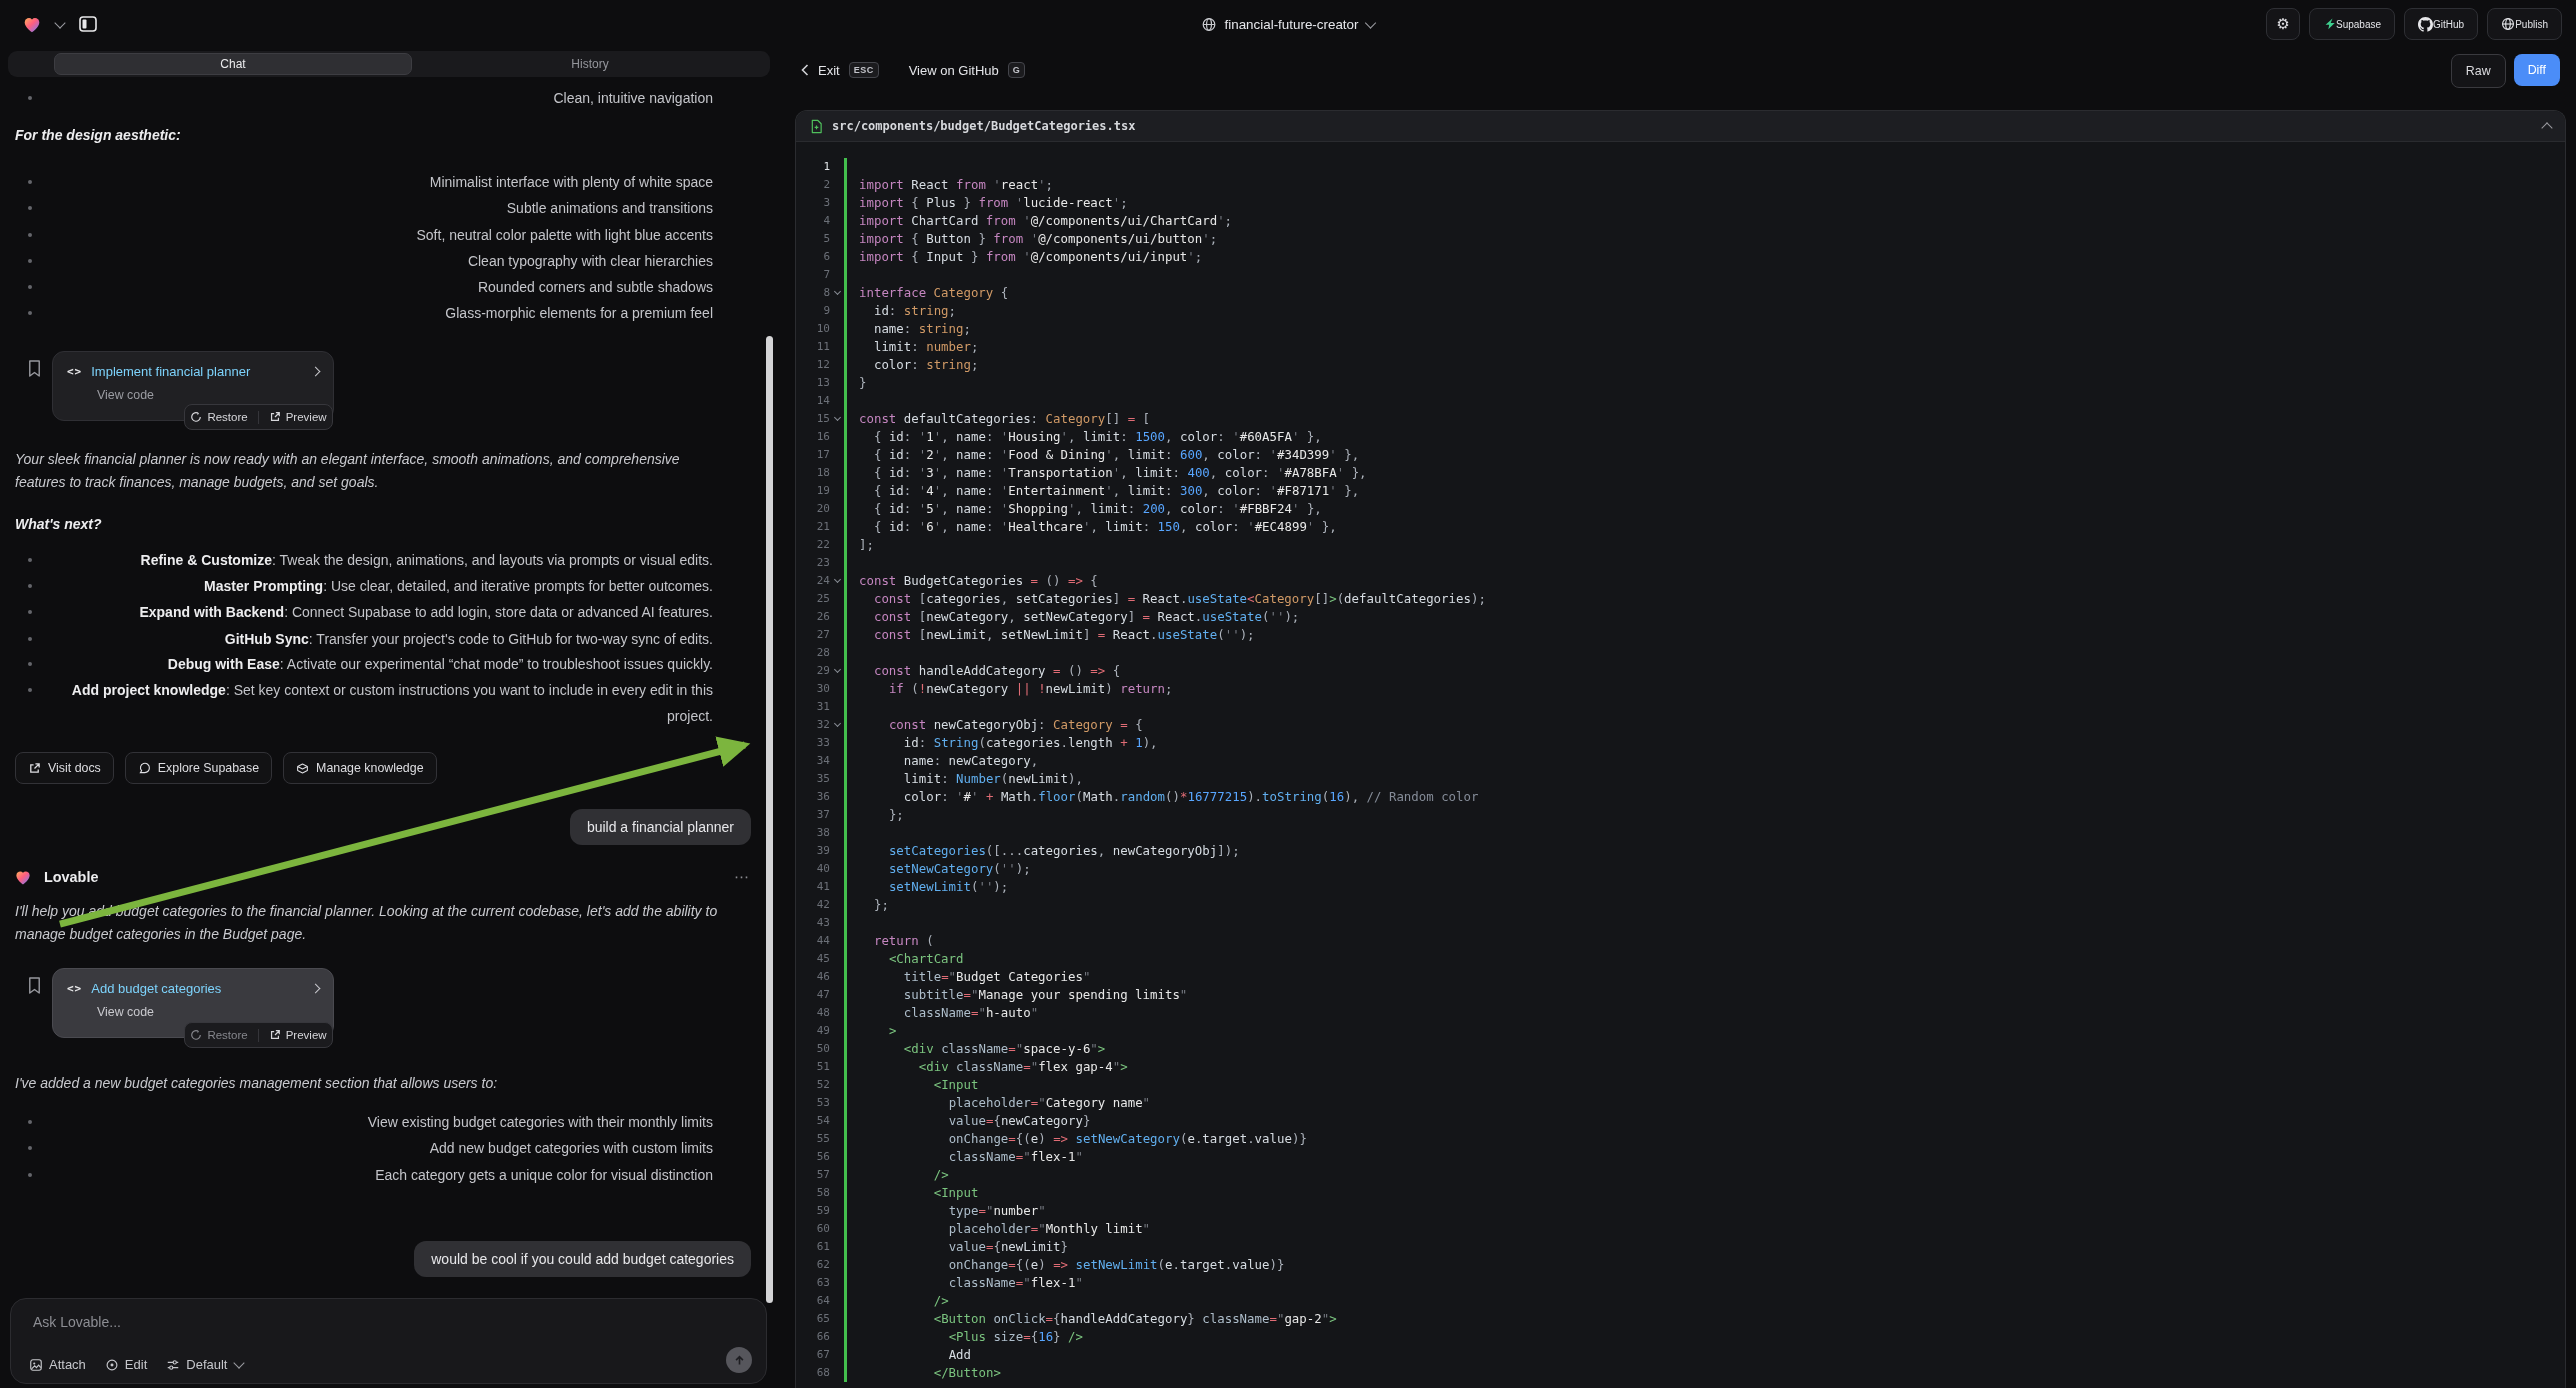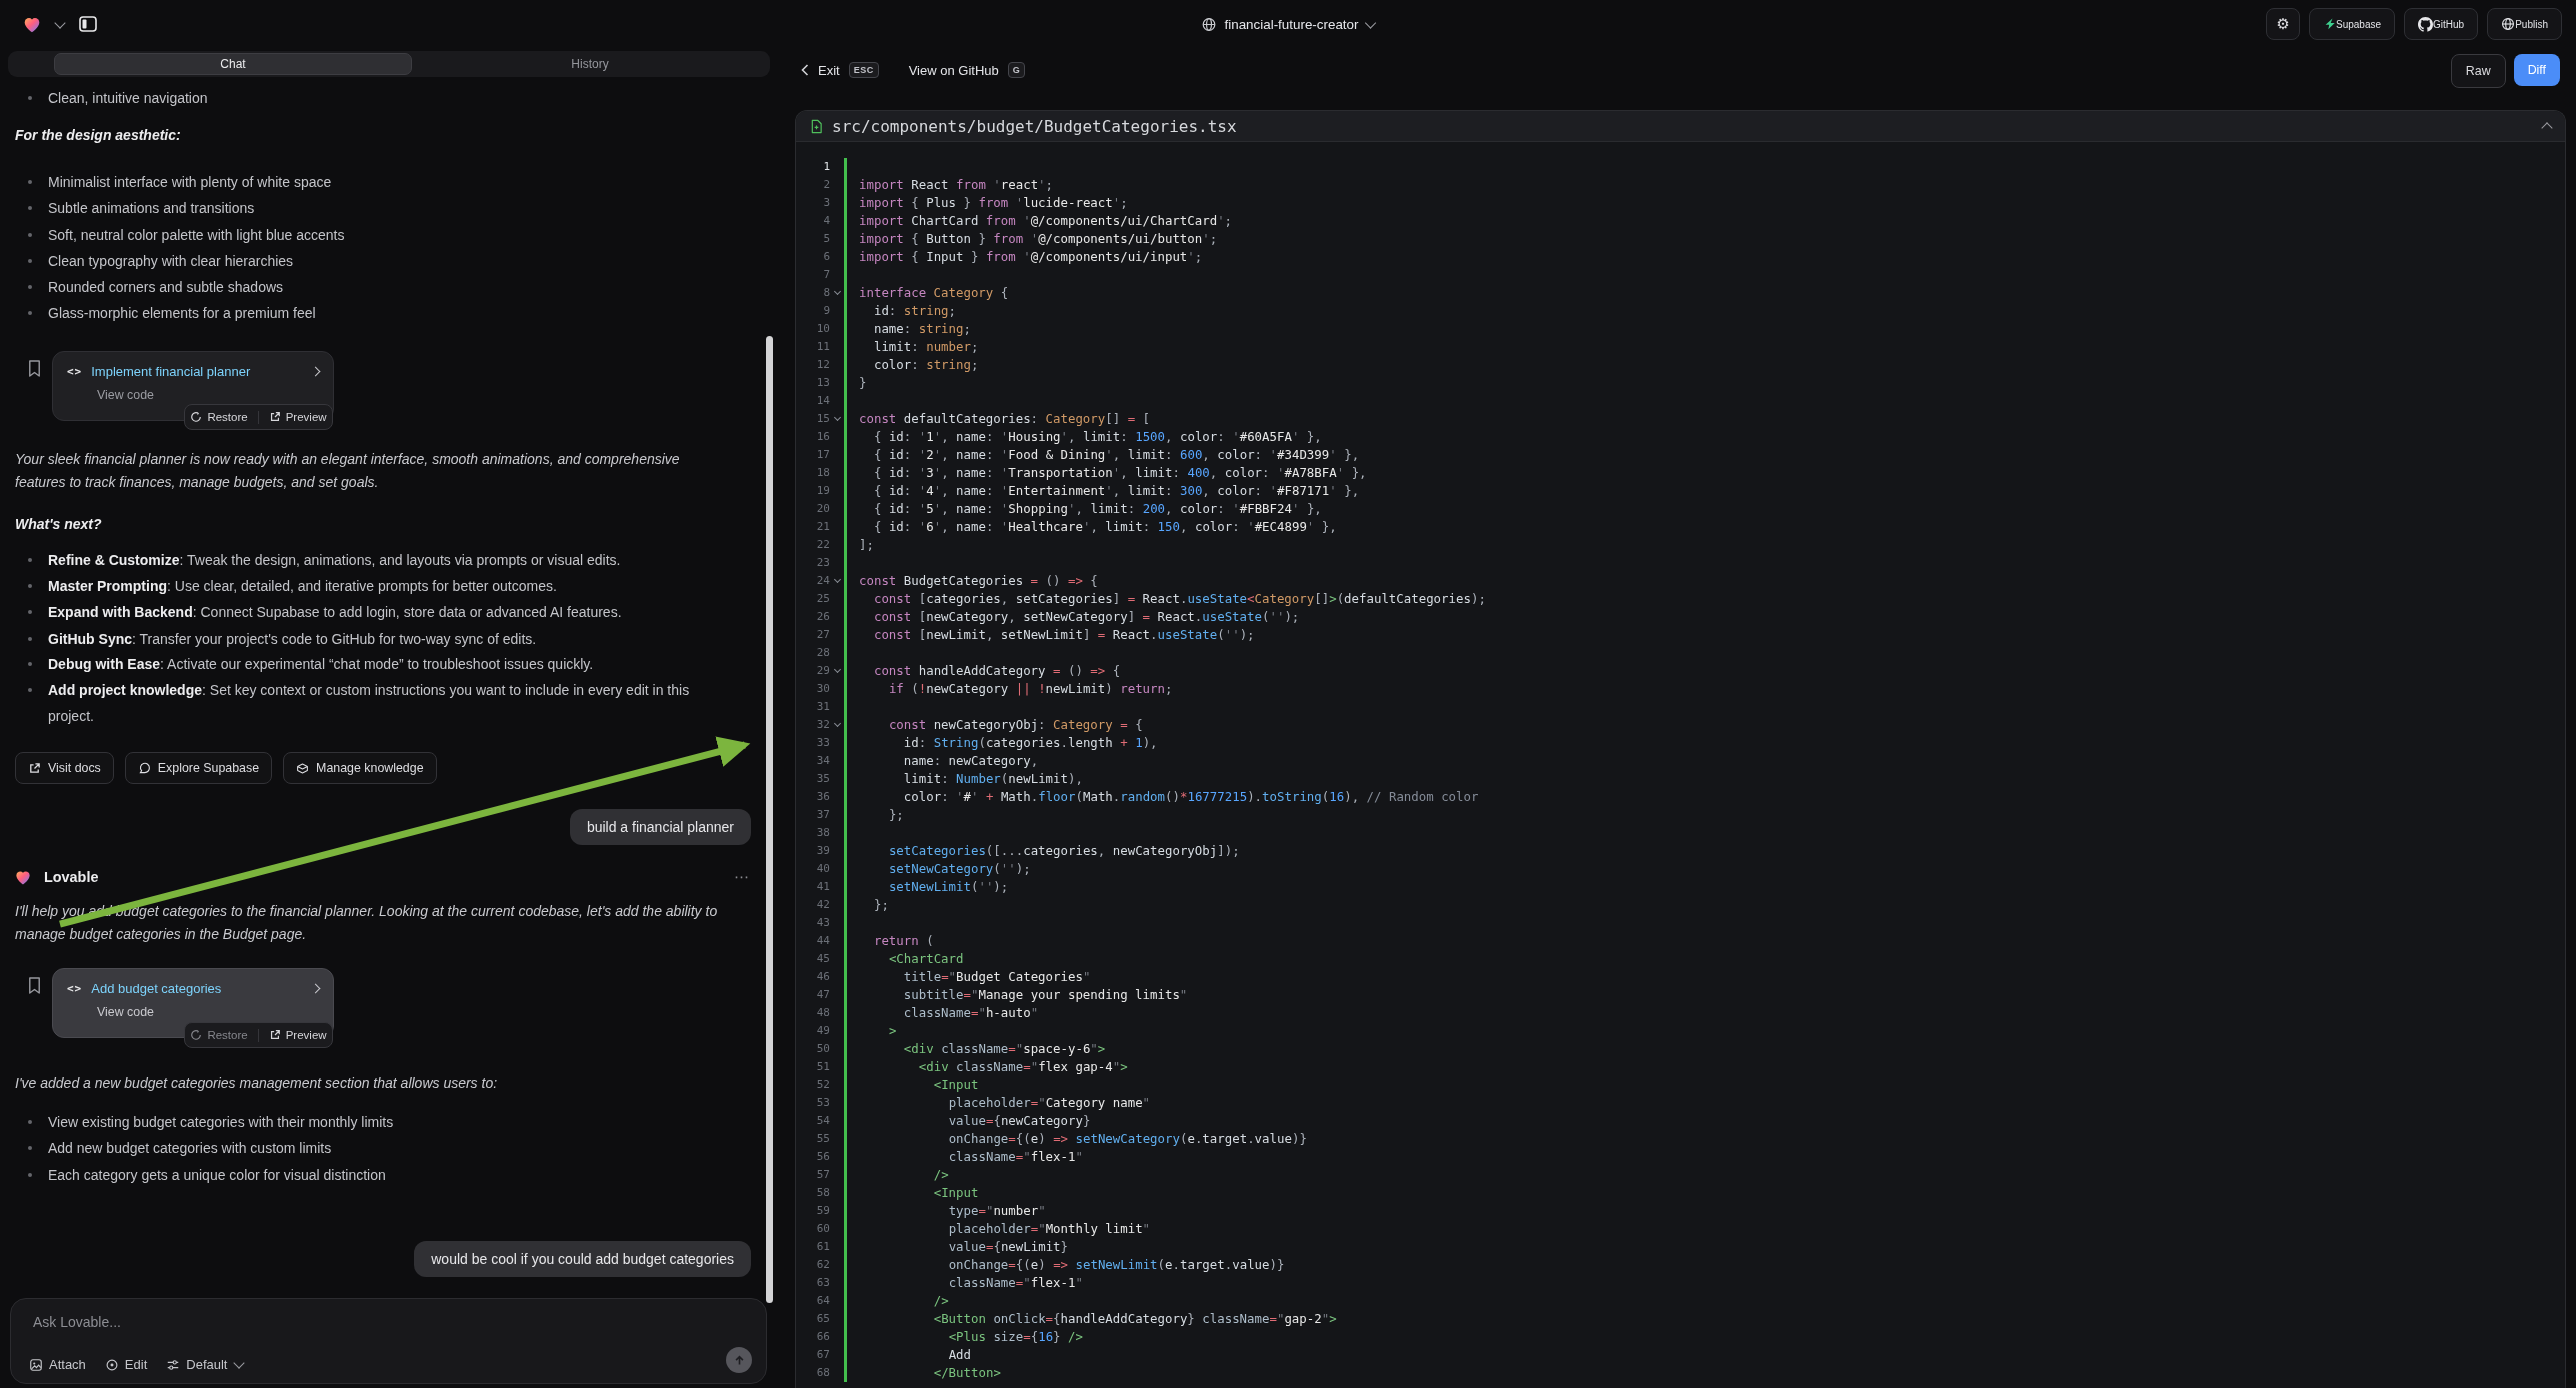--- a/index.html
+++ b/index.html
@@ -18,21 +18,21 @@
   .project-name{font-size:13.4px;color:#E6E7EB;}
   .tb-right{position:absolute;right:14px;top:0;height:48px;display:flex;align-items:center;gap:9px;}
   .pill-btn{display:flex;align-items:center;height:30px;padding:0 13px;border:1px solid #2E2F34;border-radius:8px;background:#141417;color:#E3E4E8;font-size:10px;cursor:pointer;}
   .gear-btn{width:32px;height:30px;border:1px solid #2E2F34;border-radius:8px;background:#141417;display:flex;align-items:center;justify-content:center;font-size:15px;color:#DEDEE2;cursor:pointer;}
   
   .chat-panel{position:absolute;left:0;top:48px;width:779px;bottom:0;}
   .tabs{position:absolute;left:8px;right:9px;top:3px;height:26px;background:#1A1A1D;border-radius:9px;display:flex;padding:2px;box-sizing:border-box;}
   .tab{flex:1;display:flex;align-items:center;justify-content:center;font-size:12px;color:#95969C;border-radius:7px;cursor:pointer;}
   .tab.active{background:#2F2F33;border:1px solid #3D3D42;color:#ECECEE;margin-left:44px;}
   .blk{position:absolute;left:15px;width:703px;font-size:14px;line-height:23.4px;color:#C9CACF;font-style:italic;}
-  .bullet{position:absolute;left:26px;width:687px;padding-left:22px;font-size:14px;color:#C4C5CA;box-sizing:border-box;line-height:26px;}
+  .bullet{position:absolute;left:26px;width:687px;padding-left:22px;font-size:14px;color:#C4C5CA;box-sizing:border-box;line-height:26px;text-align:right;}
   .bullet::before{content:'';position:absolute;left:2px;top:11px;width:4px;height:4px;border-radius:50%;background:#64656B;}
   .heading{font-weight:bold;color:#EDEDEF;}
   .b-label{font-weight:bold;color:#EDEDEF;}
   
   .action-card{position:absolute;left:52px;width:282px;height:70px;border:1px solid #2F2F34;background:#202023;border-radius:12px;box-sizing:border-box;padding:12px 14px;cursor:pointer;}
   .action-card.highlight{background:#3A3A3F;border-color:#4A4A50;}
   .ac-row1{display:flex;align-items:center;gap:9px;}
   .code-glyph{font-family:"DejaVu Sans Mono",monospace;font-size:11px;font-weight:bold;color:#E8E8EA;letter-spacing:1px;}
   .ac-title{font-size:13px;color:#7dd3fc;flex:1;white-space:nowrap;}
   .ac-chevron{width:6px;height:6px;border-right:1.7px solid #C9C9CE;border-top:1.7px solid #C9C9CE;transform:rotate(45deg);}
@@ -62,21 +62,21 @@
   .code-header{position:absolute;left:0;right:0;top:0;height:44px;display:flex;align-items:center;}
   .hdr-left{display:flex;align-items:center;gap:9px;margin-left:18px;}
   .hdr-exit{font-size:13px;color:#E4E5E9;}
   .kbd{display:inline-block;border:1px solid #44454B;background:#1B1B1E;border-radius:4px;font-size:9px;letter-spacing:0.5px;padding:2px 4px;color:#C2C3C9;font-weight:bold;}
   .hdr-github{display:flex;align-items:center;gap:9px;margin-left:30px;font-size:13px;color:#E4E5E9;cursor:pointer;}
   .hdr-right{position:absolute;right:16px;top:6px;display:flex;gap:8px;}
   .btn-raw{height:32px;padding:0 14px;border:1px solid #3A3A3F;border-radius:8px;background:#141417;color:#DCDCE0;font-size:12.4px;display:flex;align-items:center;cursor:pointer;}
   .btn-diff{height:32px;padding:0 14px;border-radius:8px;background:var(--c-diffblue,#4B8DF8);color:#fff;font-size:12.4px;display:flex;align-items:center;cursor:pointer;}
   .code-container{position:absolute;left:12px;right:10px;top:62px;bottom:0;background:#141518;border:1px solid #2B2C30;border-bottom:none;border-radius:12px 12px 0 0;overflow:hidden;}
   .file-header{height:30px;background:#1D1E22;border-bottom:1px solid #2A2B2F;display:flex;align-items:center;padding:0 14px;gap:9px;}
-  .file-path{font-family:"DejaVu Sans Mono",monospace;font-size:16px;color:#D6D8DC;flex:1;}
+  .file-path{font-family:"DejaVu Sans Mono",monospace;font-size:12px;color:#D6D8DC;flex:1;font-weight:bold;}
   .collapse{width:7px;height:7px;border-left:1.6px solid #9A9A9E;border-top:1.6px solid #9A9A9E;transform:rotate(45deg);margin-top:4px;cursor:pointer;}
   .code-lines{padding-top:16px;}
   .code-row{display:flex;height:18px;line-height:18px;font-family:"DejaVu Sans Mono",monospace;font-size:12.4px;white-space:pre;}
   .ln{width:34px;text-align:right;color:#6C7078;font-size:11px;flex:none;}
   .ln-active{color:#DFE2E6;}
   .fold{width:14px;flex:none;}
   .fold.has-fold::after{content:'';display:block;width:4px;height:4px;border-right:1.4px solid #878B93;border-bottom:1.4px solid #878B93;transform:rotate(45deg);margin:5px auto 0;}
   .diffbar{width:3px;flex:none;background:var(--c-diffgutter,#43BE4D);}
   .src{padding-left:12px;flex:1;}
   svg{display:block;}

